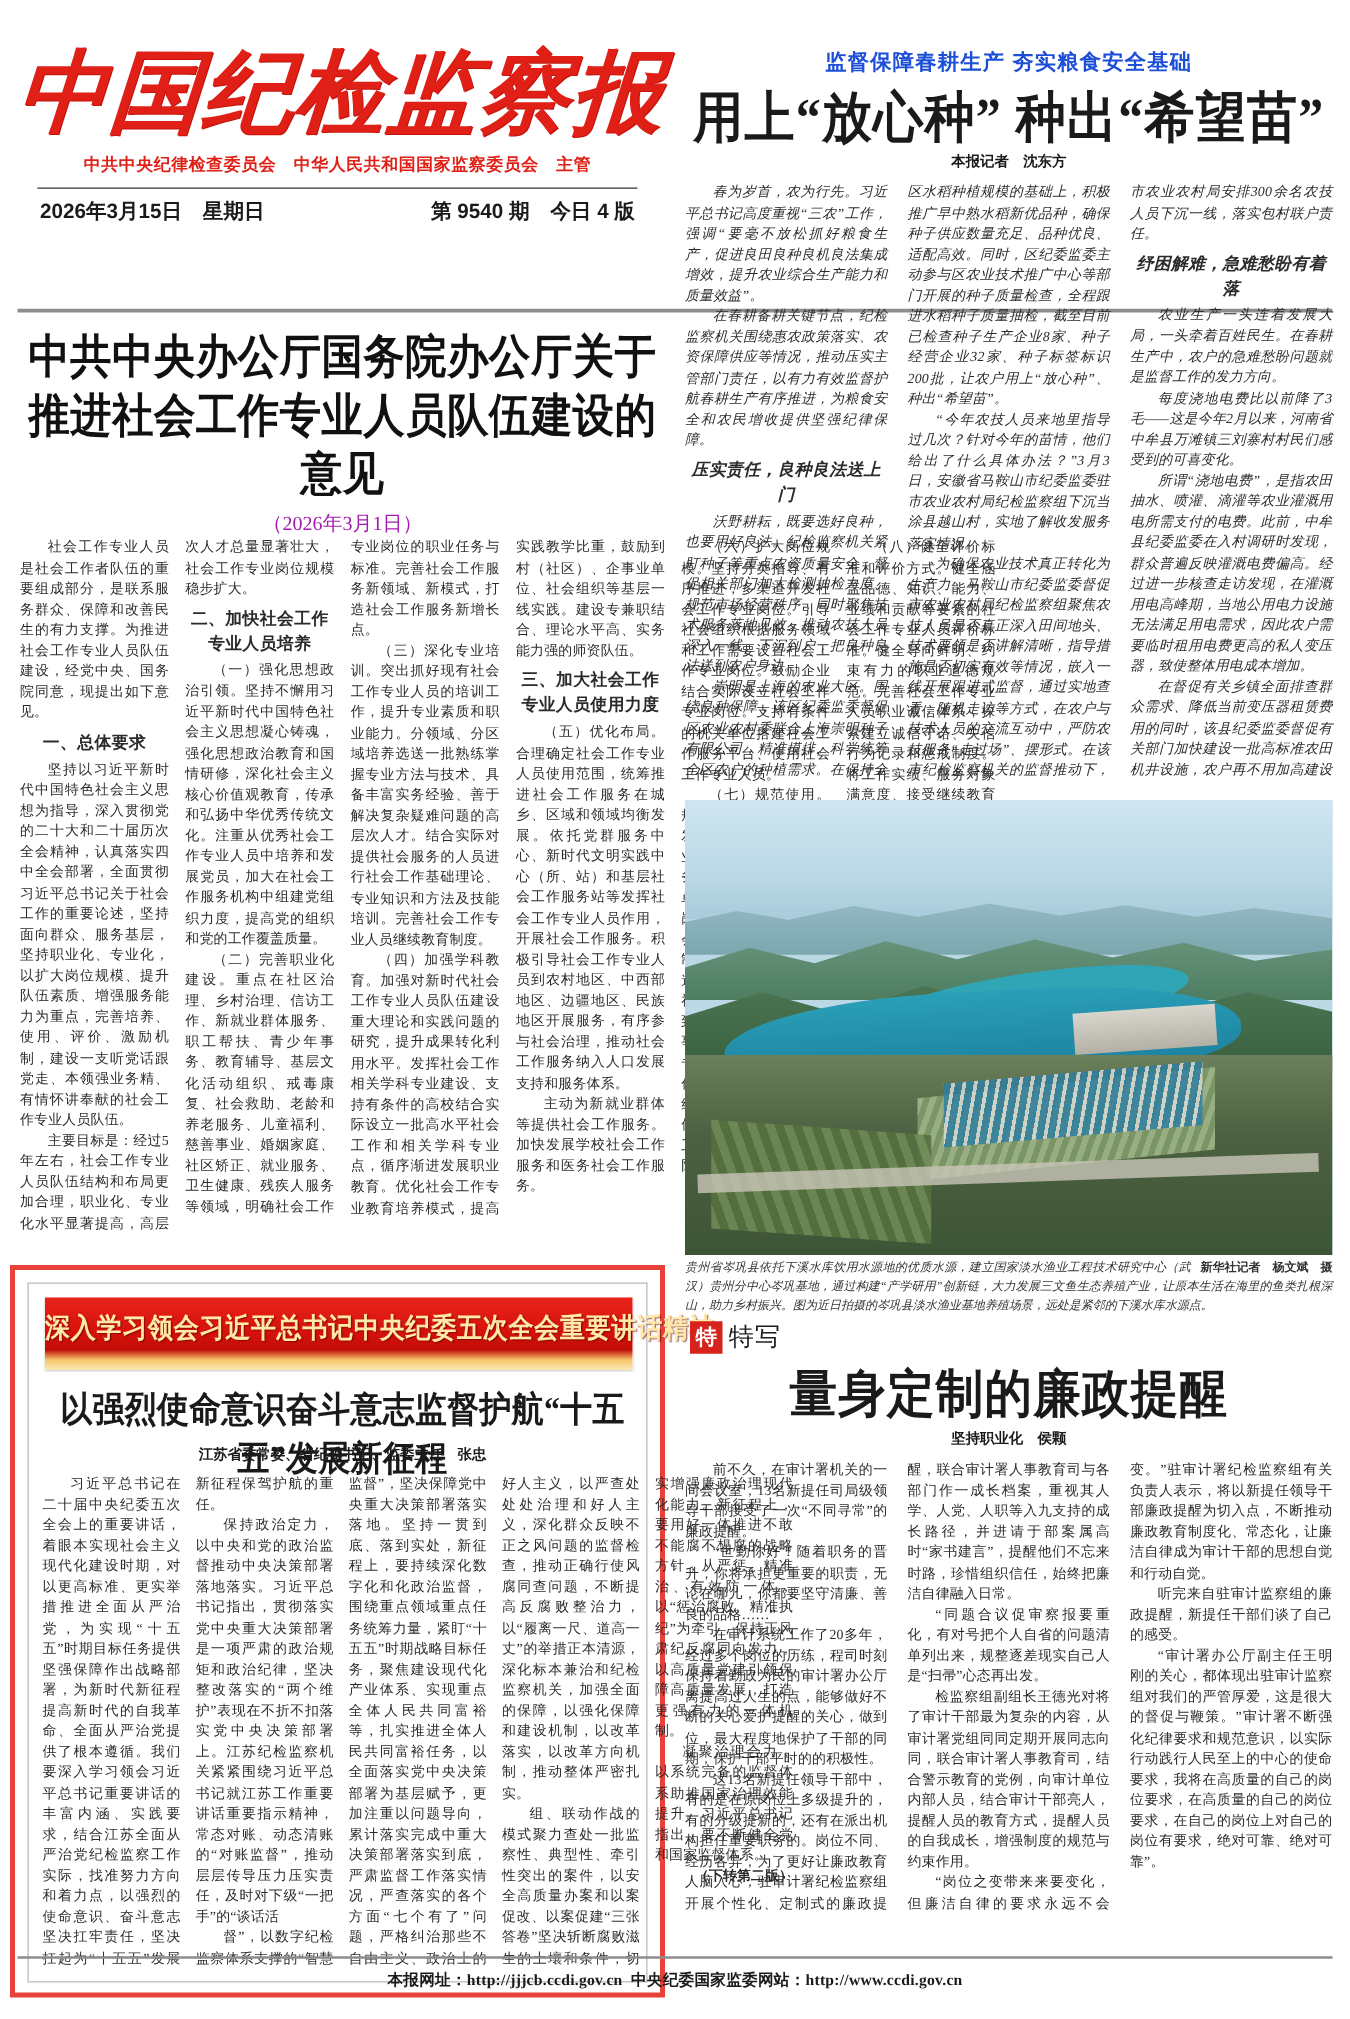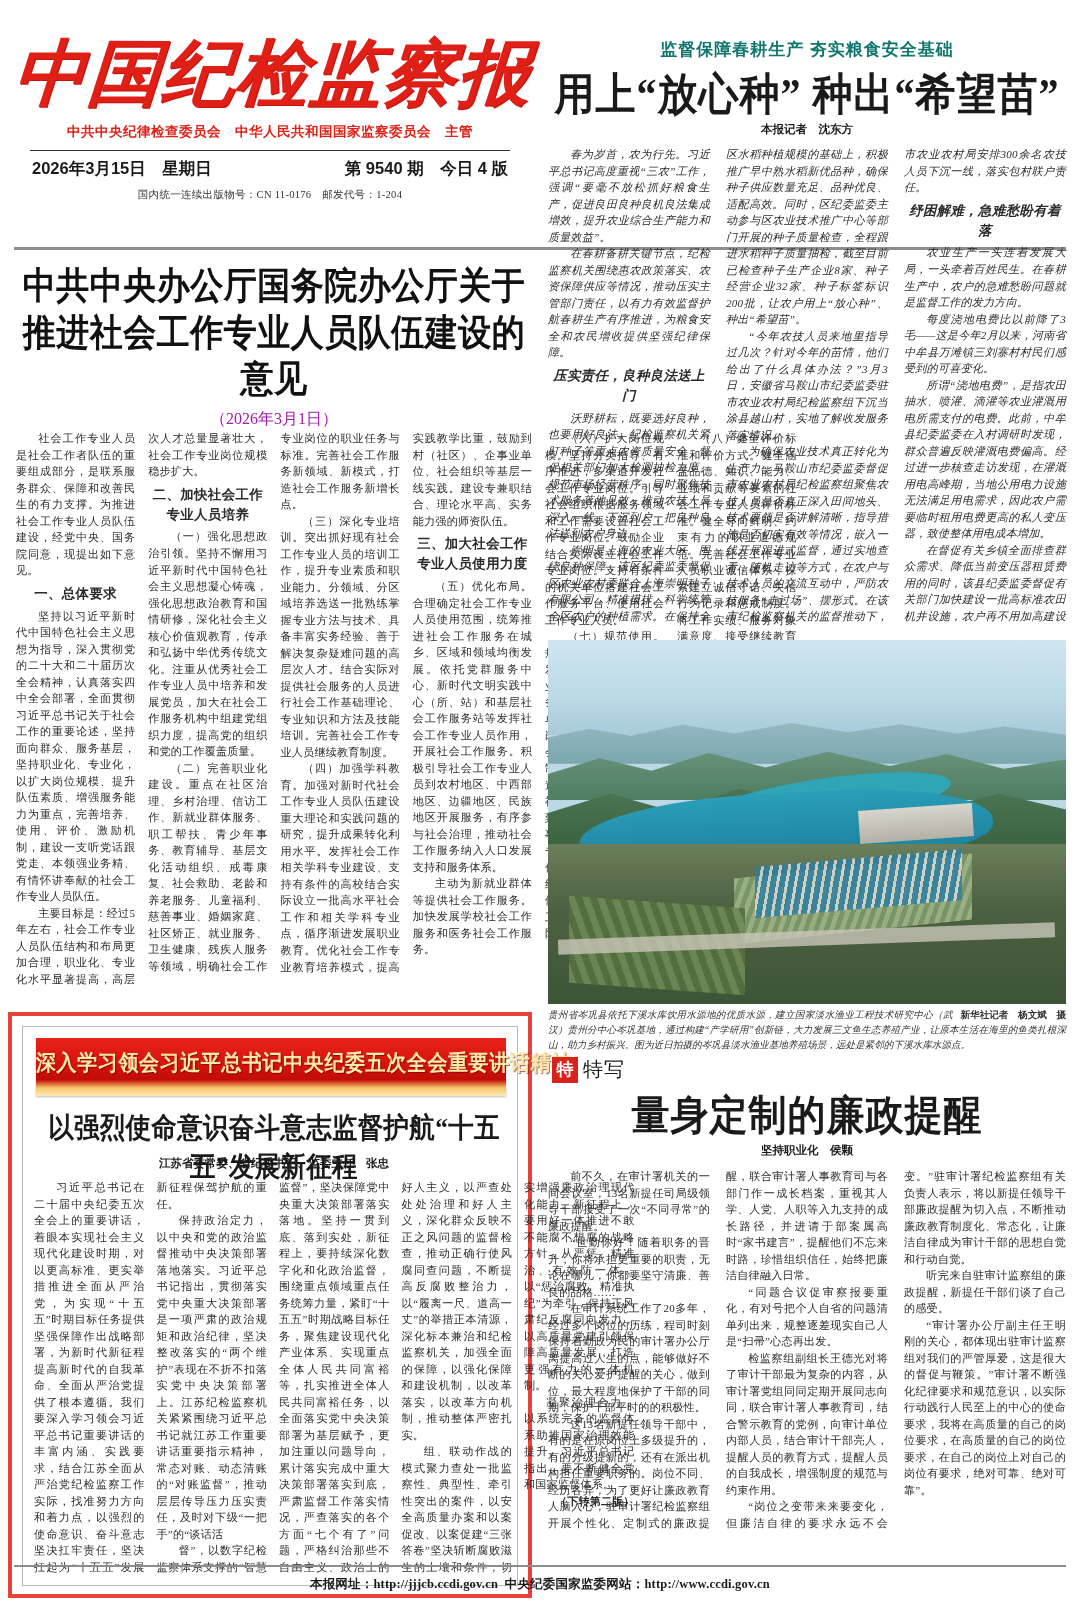--- a/index.html
+++ b/index.html
@@ -116,21 +116,21 @@
     font-size:11.5px;font-weight:700;font-family:"Liberation Sans",sans-serif;
   }
   .redbox-body{
     position:absolute;left:22px;top:163px;width:478px;height:405px;
     column-count:4;column-gap:12px;
   }
 
   
   .r-shoulder{
     position:absolute;left:548px;top:38px;width:518px;text-align:center;
-    font-size:17px;font-weight:600;letter-spacing:1px;color:#0f766e;
+    font-size:17px;font-weight:600;letter-spacing:1px;color:#1d4ed8;
     font-family:"Liberation Sans",sans-serif;
   }
   .r-head{
     position:absolute;left:548px;top:64px;width:518px;text-align:center;
     margin:0;font-size:40px;font-weight:700;letter-spacing:1px;
     font-family:"Liberation Serif",serif;
     transform:scaleY(1.1);transform-origin:top center;
   }
   .r-byline{
     position:absolute;left:548px;top:122px;width:518px;text-align:center;
@@ -239,21 +239,20 @@
 <div class="page">
 
   <div class="masthead">
     <div class="logo-title">中国纪检监察报</div>
     <div class="logo-sub">中共中央纪律检查委员会　中华人民共和国国家监察委员会　主管</div>
     <div class="rule-thin"></div>
     <div class="dateline">
       <span>2026年3月15日　星期日</span>
       <span>第 9540 期　今日 4 版</span>
     </div>
-    <div class="issn">国内统一连续出版物号：CN 11-0176　邮发代号：1-204</div>
   </div>
   <div class="rule-thick"></div>
 
   <div class="doc-head">
     <h1>中共中央办公厅国务院办公厅关于推进社会工作专业人员队伍建设的意见</h1>
     <div class="doc-date">（2026年3月1日）</div>
   </div>
 
   <div class="left-body col-text">
     <p>社会工作专业人员是社会工作者队伍的重要组成部分，是联系服务群众、保障和改善民生的有力支撑。为推进社会工作专业人员队伍建设，经党中央、国务院同意，现提出如下意见。</p>

